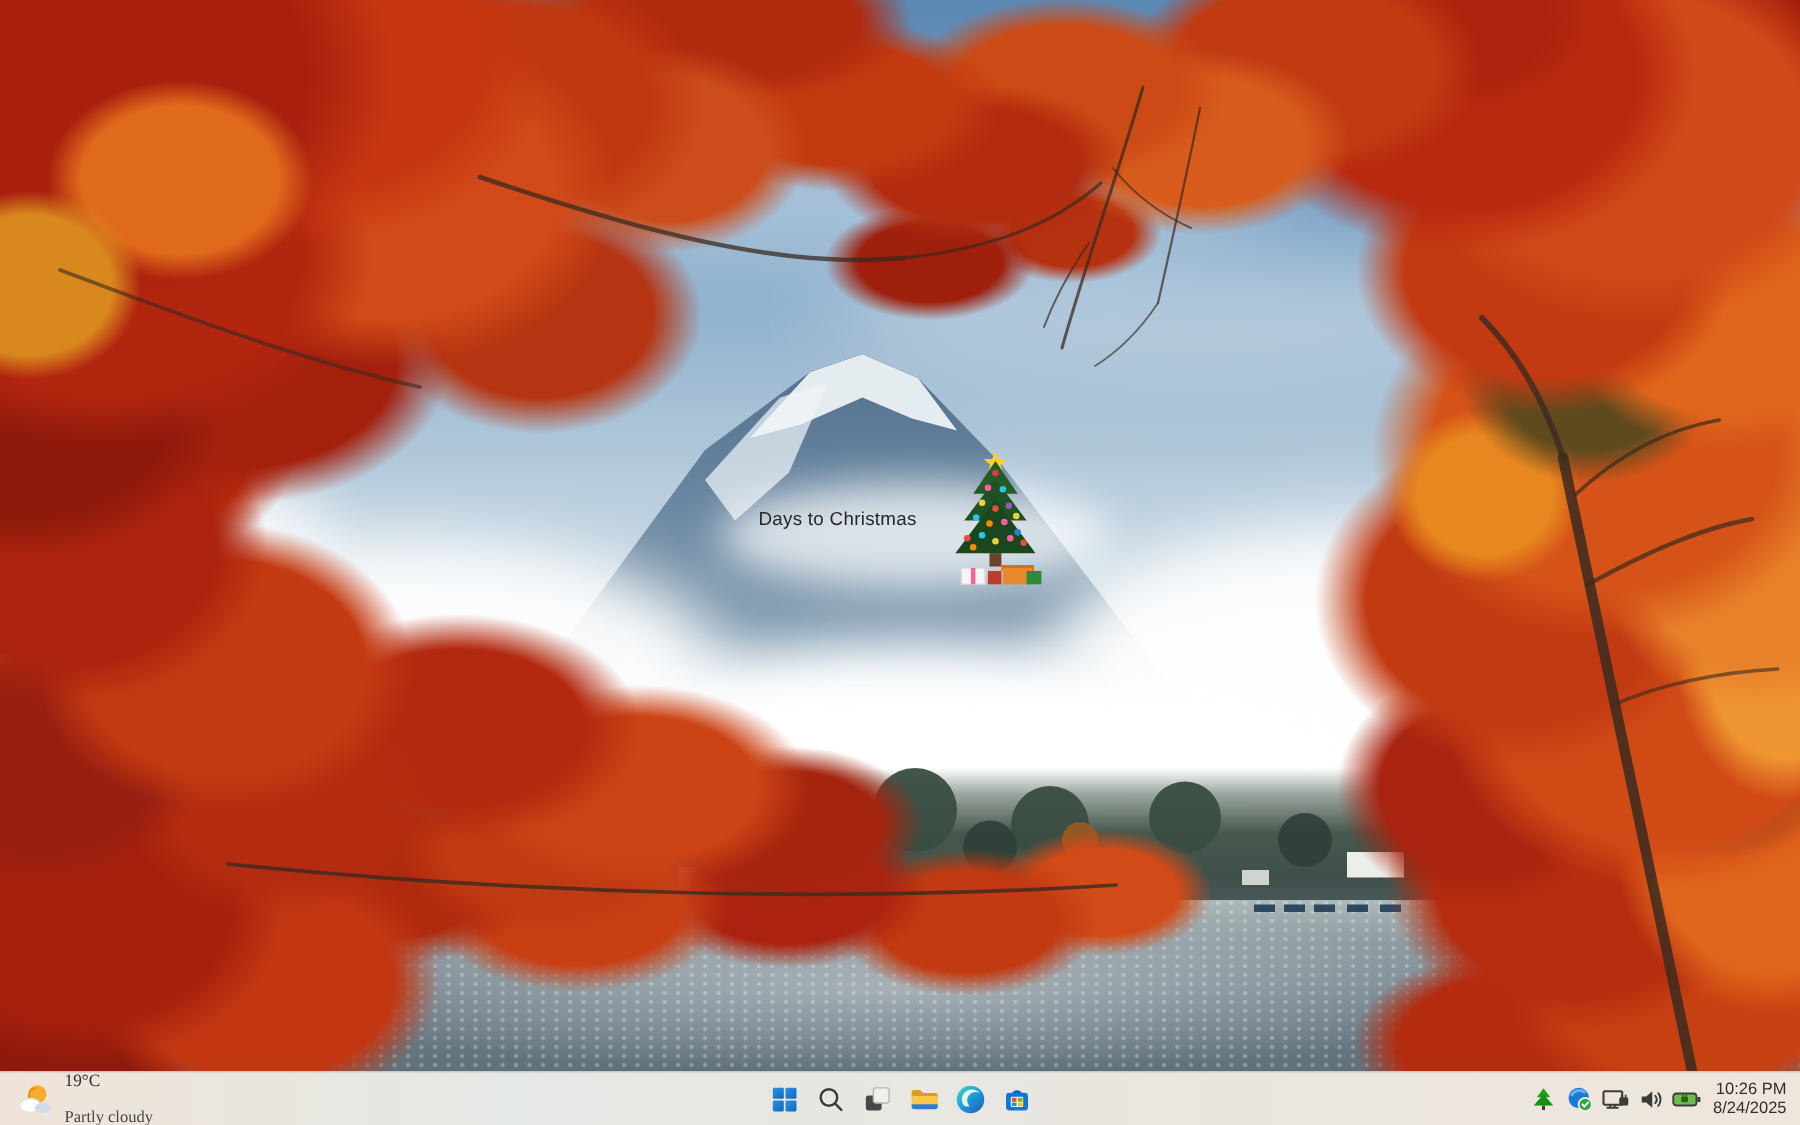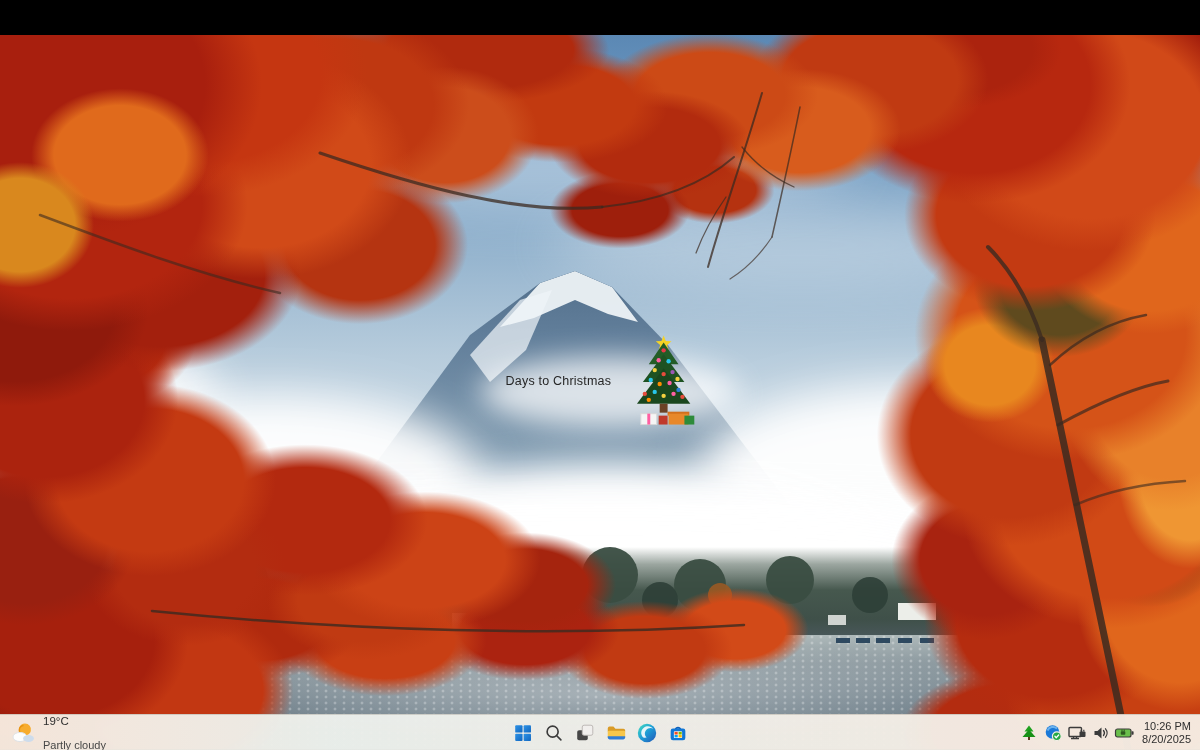--- a/index.html
+++ b/index.html
@@ -1,20 +1,20 @@
 <!DOCTYPE html>
 <html><head>
 <meta charset="utf-8">
 <style>
   * { margin:0; padding:0; box-sizing:border-box; }
   html,body { width:1200px; height:750px; overflow:hidden; font-family:"Liberation Sans", sans-serif; }
   .screen { position:relative; width:1200px; height:750px; background:#000; }
 
   
-  .desktop { position:absolute; left:0; top:0; width:1200px; height:714px; overflow:hidden;margin-top:35px; }
+  .desktop { position:absolute; left:0; top:0; width:1200px; height:714px; overflow:hidden; }
   .sky { position:absolute; inset:0;
     background:linear-gradient(180deg,#5b88b4 0%,#6f9ac2 12%,#8fb0cc 28%,#b7ccdc 45%,#d4e0e8 62%,#e4ebef 78%,#dfe6ea 100%); }
   .cloud { position:absolute; background:#fff; border-radius:50%; }
   .c1 { left:60px;  top:360px; width:420px; height:170px; filter:blur(22px); opacity:.95; }
   .c2 { left:700px; top:350px; width:430px; height:170px; filter:blur(22px); opacity:.95; }
   .c3 { left:330px; top:430px; width:560px; height:200px; filter:blur(18px); opacity:.97; }
   .c4 { left:480px; top:322px; width:260px; height:70px;  filter:blur(14px); opacity:.75; }
   .c5 { left:250px; top:80px;  width:600px; height:90px;  filter:blur(28px); opacity:.35; }
   .c6 { left:550px; top:170px; width:500px; height:80px;  filter:blur(26px); opacity:.30; }
   .c7 { left:-80px; top:300px; width:300px; height:120px; filter:blur(20px); opacity:.80; }
@@ -103,21 +103,21 @@
     display:flex; align-items:center; gap:10px; }
   .wtext { width:122px; text-align:center; color:#262626; }
   .wtitle { font-size:12.5px; letter-spacing:.2px; }
   .wdays { font-size:31px; margin-top:3px; color:#1d1d1d; }
 
   
   .taskbar { position:absolute; left:0; top:714px; width:1200px; height:36px;
     background:linear-gradient(90deg,rgba(247,235,224,.97) 0%,rgba(236,240,236,.97) 28%,rgba(240,238,232,.97) 55%,rgba(246,237,227,.97) 100%);
     border-top:1px solid rgba(120,110,100,.25); display:flex; align-items:stretch; }
   .tb-left { position:absolute; left:0; top:0; height:100%; display:flex; }
-  .weather { display:flex; align-items:center; gap:7px; padding:0 14px 0 10px; border:none; background:transparent; cursor:default; font-family:Liberation Sans, sans-serif; }
+  .weather { display:flex; align-items:center; gap:7px; padding:0 14px 0 10px; border:none; background:transparent; cursor:default; font-family:Liberation Serif, serif; }
   .wcol { display:flex; flex-direction:column; line-height:12px; text-align:left; }
   .wtemp { font-size:11.5px; color:#2e2e2e; }
   .wcond { font-size:11px; color:#474747; margin-top:12px; }
   .tb-center { position:absolute; left:50%; top:0; height:100%; transform:translateX(-50%);
     display:flex; align-items:center; }
   .tbtn { width:31px; height:34px; display:flex; align-items:center; justify-content:center;
     border:none; background:transparent; border-radius:4px; }
   .tb-right { position:absolute; right:0; top:0; height:100%; display:flex; padding-right:9px; }
   .tray { display:flex; align-items:center; gap:3px; }
   .tico { width:21px; height:28px; display:flex; align-items:center; justify-content:center; border:none; background:transparent; }
@@ -374,17 +374,17 @@
             <rect x="1.5" y="5" width="15.5" height="8" rx="2" fill="#6abf4b" stroke="#3b3b3b" stroke-width="1.2"></rect>
             <rect x="17.6" y="7.3" width="2" height="3.4" rx="0.6" fill="#3b3b3b"></rect>
             <rect x="6.8" y="7.2" width="4.5" height="3.6" rx="0.8" fill="#2f5c1f"></rect>
             <line x1="8" y1="5.6" x2="8" y2="7.2" stroke="#2f5c1f" stroke-width="1.1"></line>
             <line x1="10.2" y1="5.6" x2="10.2" y2="7.2" stroke="#2f5c1f" stroke-width="1.1"></line>
           </svg>
         </button>
       </div>
       <button class="clock">
         <div>10:26 PM</div>
-        <div>8/20/2025</div>
+        <div>8/24/2025</div>
       </button>
     </div>
   </div>
 </div>
 
 </body></html>

